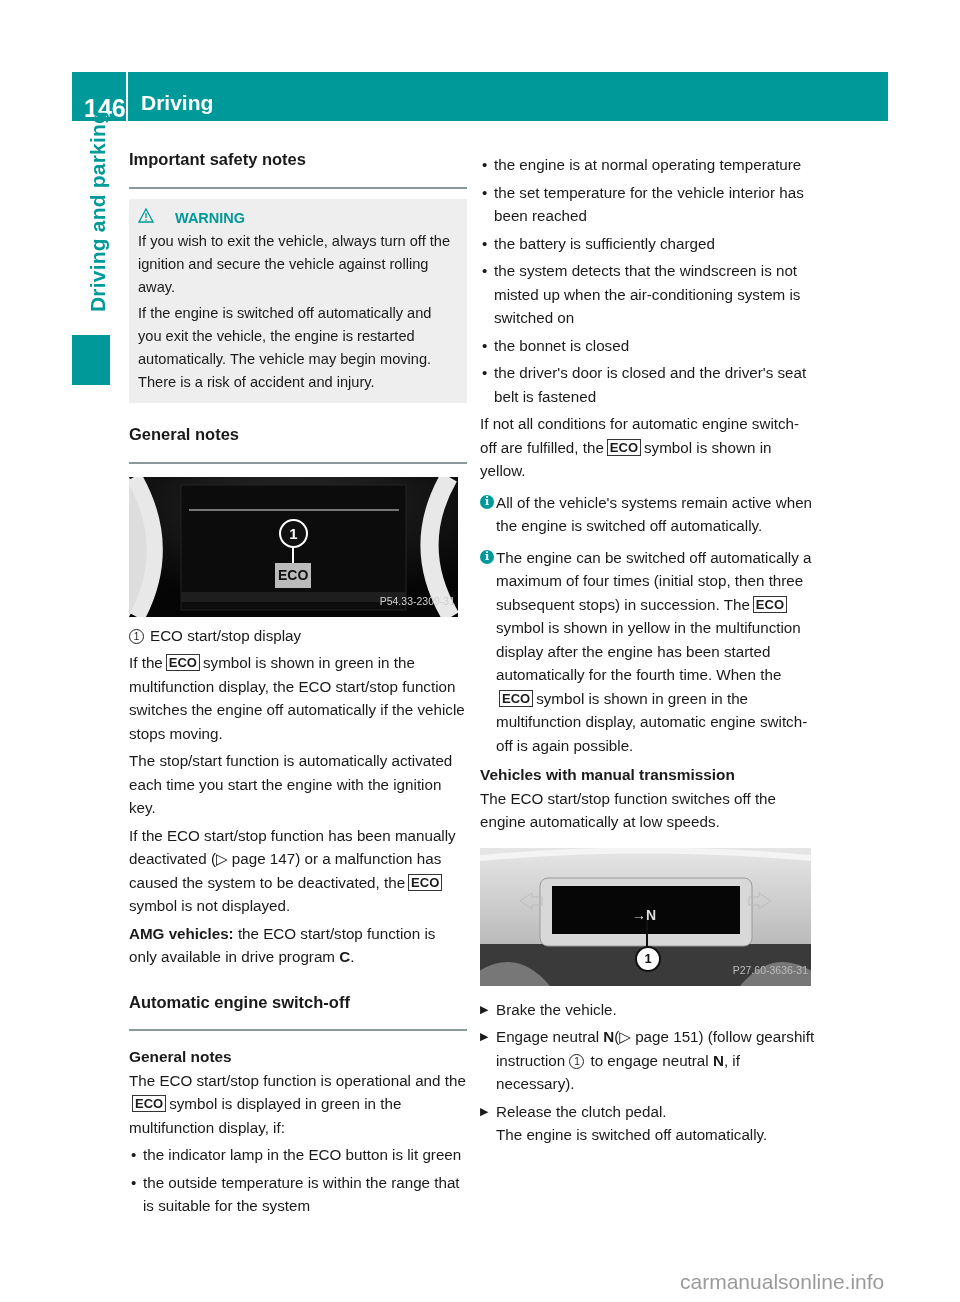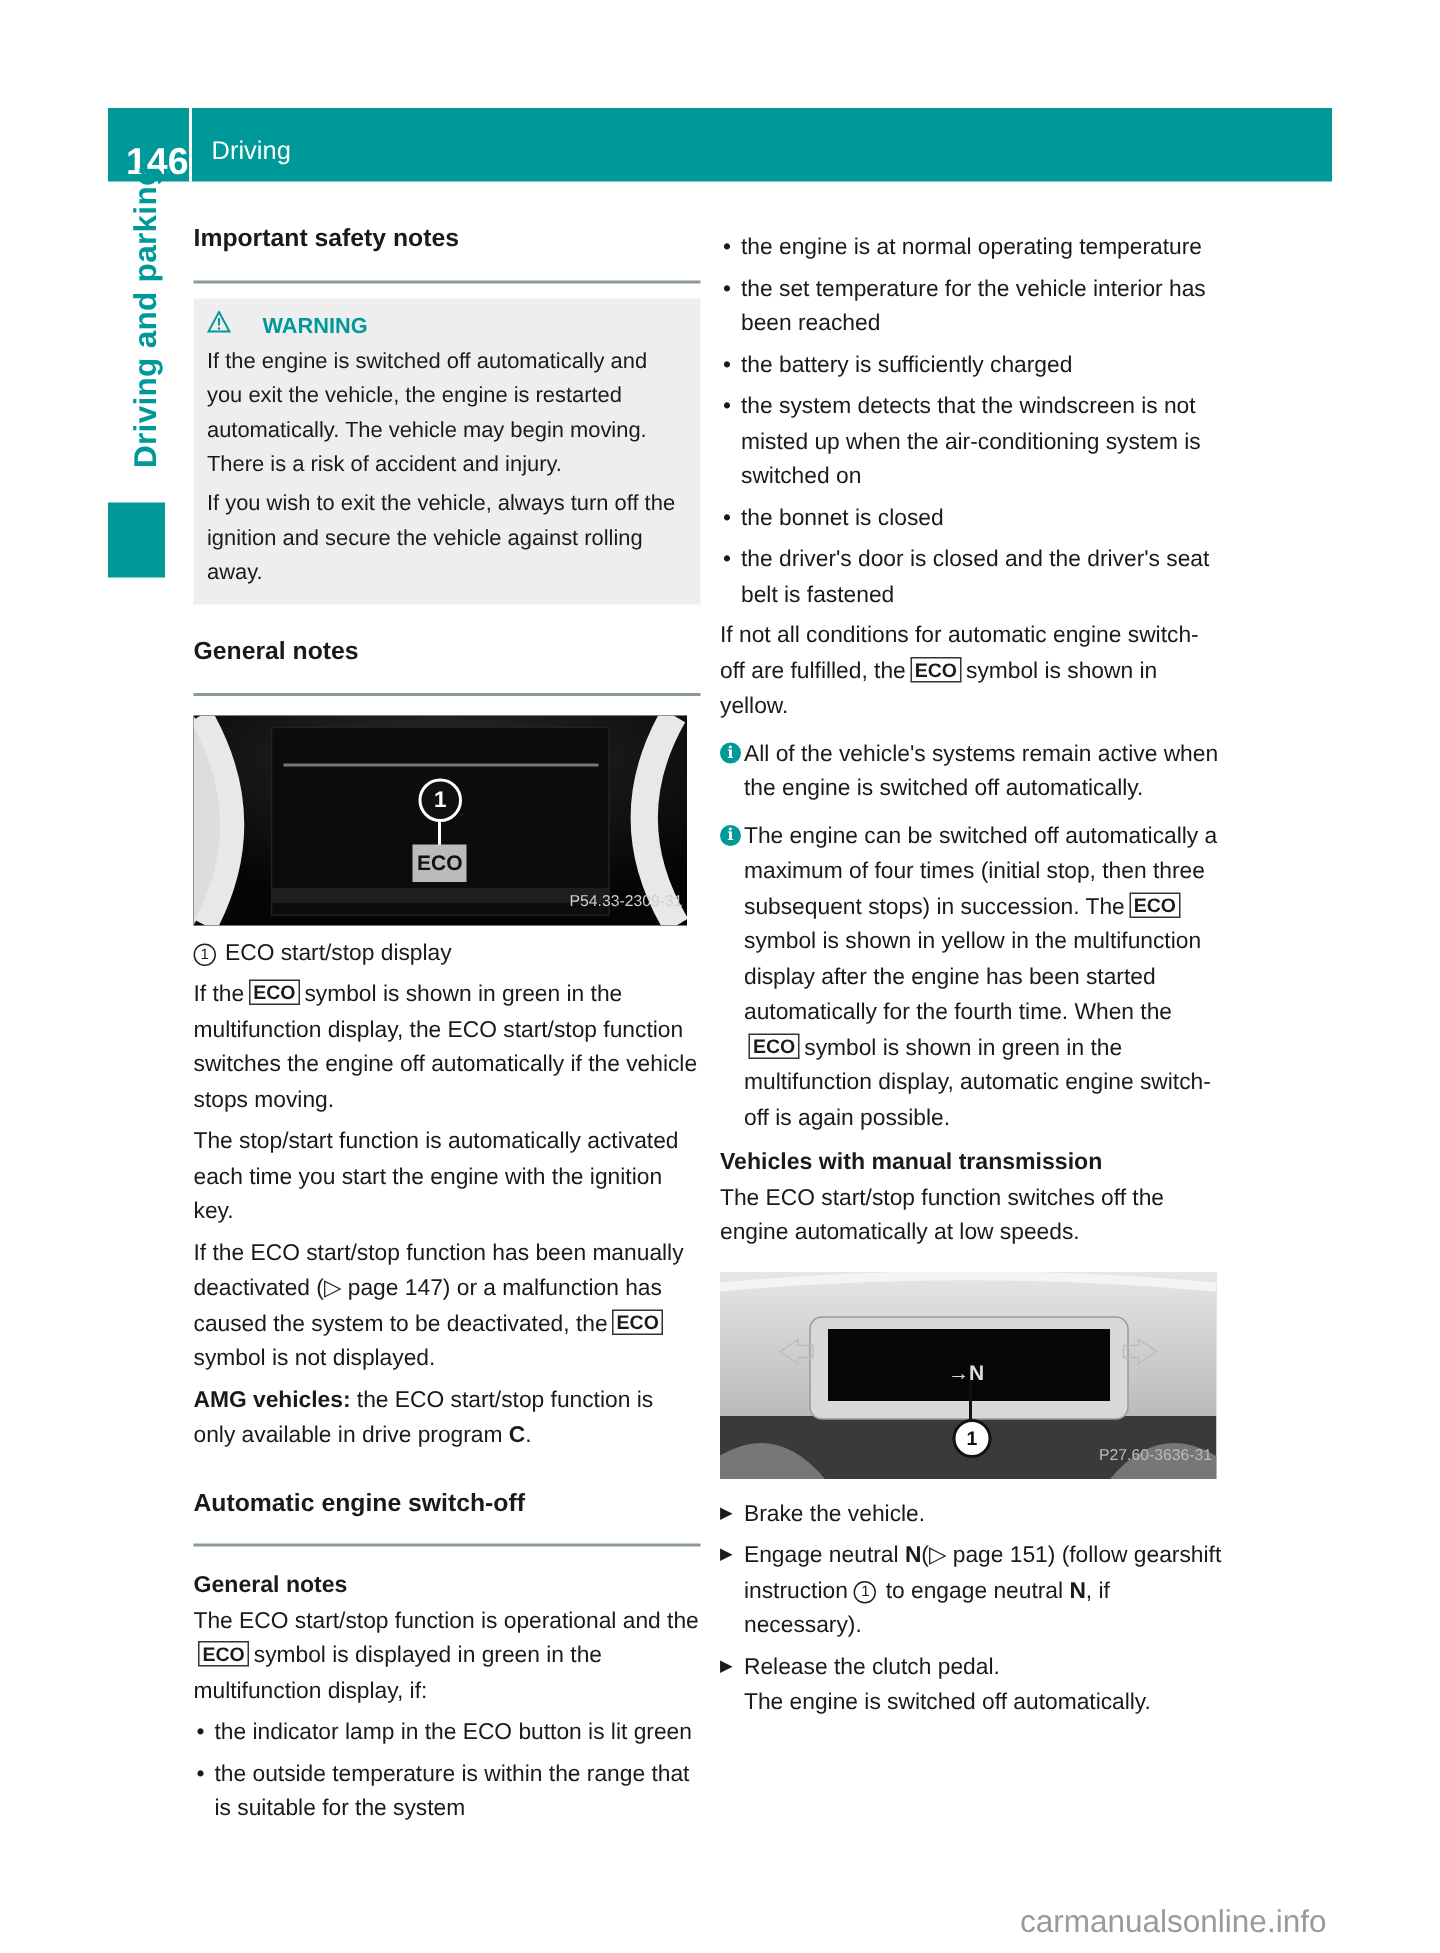--- a/index.html
+++ b/index.html
@@ -3,21 +3,21 @@
 <meta charset="utf-8">
 <style>
   html, body { margin:0; padding:0; background:#ffffff; }
   body { width:960px; height:1302px; position:relative; overflow:hidden;
          font-family:"Liberation Sans", sans-serif; color:#1a1a1a; }
   .header-bar { position:absolute; left:72px; top:72px; width:816px; height:49px; background:#009999; }
   .header-num { position:absolute; left:72px; top:72px; width:54px; height:44px; color:#fff;
                 font-weight:bold; font-size:25px; line-height:1; }
   .header-num span { position:absolute; left:12px; top:24px; }
   .header-sep { position:absolute; left:126px; top:72px; width:2px; height:49px; background:#ffffff; }
-  .header-title { position:absolute; left:141px; top:91px; color:#fff; font-weight:normal; font-size:17px; }
+  .header-title { position:absolute; left:141px; top:91px; color:#fff; font-weight:bold; font-size:21px; }
   .side-label { position:absolute; left:86px; top:312px; transform-origin:0 0; transform:rotate(-90deg);
                 color:#009999; font-weight:bold; font-size:21px; white-space:nowrap; letter-spacing:0.2px; }
   .side-block { position:absolute; left:72px; top:335px; width:38px; height:50px; background:#009999; }
 
   .col { position:absolute; top:148px; width:338px; font-size:15.2px; line-height:23.5px; }
   .col-left { left:129px; }
   .col-right { left:480px; width:335px; }
   .h2 { font-weight:bold; font-size:16.5px; margin:0; padding-bottom:15px; border-bottom:2px solid #8a9a9a; }
   .h3 { font-weight:bold; font-size:15.4px; margin:0; }
   p { margin:0 0 4px 0; }
@@ -63,22 +63,22 @@
     <div class="warn-head">
       <span>
         <svg width="16" height="15" viewBox="0 0 16 15">
             <path d="M8 1 L15 14 L1 14 Z" fill="none" stroke="#009999" stroke-width="1.3"></path>
             <line x1="8" y1="5" x2="8" y2="10" stroke="#009999" stroke-width="1.3"></line>
             <circle cx="8" cy="12" r="0.8" fill="#009999"></circle>
           </svg>
       </span>
       <span>WARNING</span>
     </div>
+    <p>If you wish to exit the vehicle, always turn off the ignition and secure the vehicle against rolling away.</p>
     <p>If the engine is switched off automatically and you exit the vehicle, the engine is restarted automatically. The vehicle may begin moving. There is a risk of accident and injury.</p>
-    <p>If you wish to exit the vehicle, always turn off the ignition and secure the vehicle against rolling away.</p>
   </div>
 
   <div style="height:20px"></div>
   <h2 class="h2">General notes</h2>
 
   <div class="fig1">
     <svg width="329" height="140" viewBox="0 0 329 140" style="position:absolute;left:0;top:0">
       <defs>
         <radialGradient id="g1" cx="50%" cy="20%" r="70%">
             <stop offset="0" stop-color="#2a2a2a"></stop>

